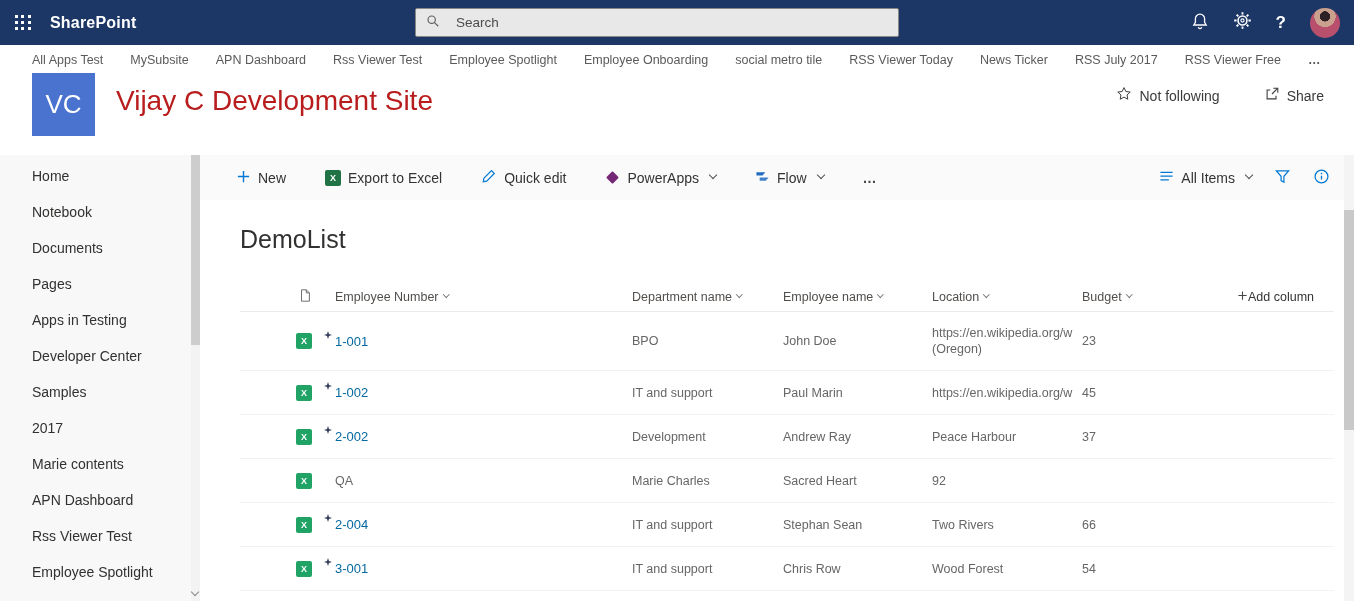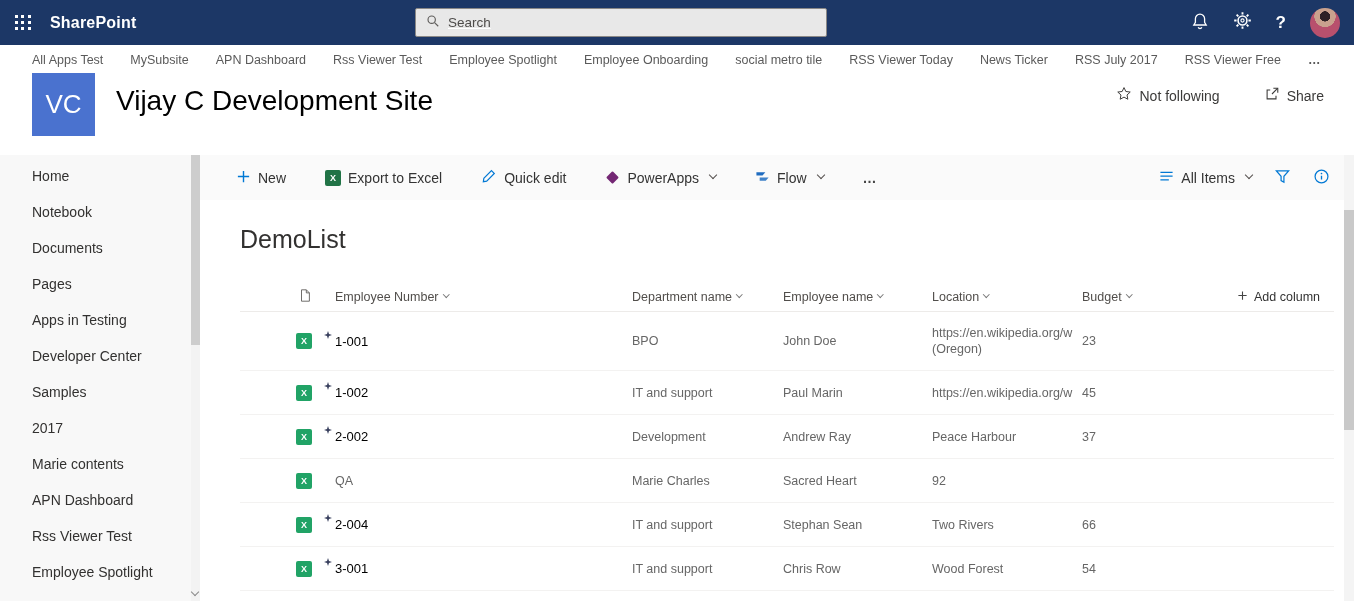--- a/index.html
+++ b/index.html
@@ -7,37 +7,37 @@
   body { font-family:"Liberation Sans", sans-serif; }
   .screen { position:relative; width:1354px; height:601px; overflow:hidden; background:#fff; color:#333; }
   [data-interactable="true"] { cursor:pointer; }
 
   
   .topbar { position:absolute; left:0; top:0; right:0; height:45px; background:var(--topbar-bg,#1c3766); display:flex; align-items:center; color:#fff; }
   .waffle { width:46px; height:45px; display:grid; place-items:center; }
   .waffle-grid { width:16px; height:16px; display:grid; grid-template-columns:repeat(3,1fr); gap:3px; }
   .waffle-grid span { width:3px; height:3px; background:#fff; }
   .brand { font-size:16px; font-weight:700; margin-left:4px; letter-spacing:.2px; }
-  .searchbox { position:absolute; left:415px; top:8px; width:412px; height:29px; background:#e8e8e8; border:1px solid #8a8886; border-radius:2px; display:flex; align-items:center; padding:0 10px; gap:8px;text-decoration:underline; }
+  .searchbox { position:absolute; left:415px; top:8px; width:484px; height:29px; background:#e8e8e8; border:1px solid #8a8886; border-radius:2px; display:flex; align-items:center; padding:0 10px; gap:16px; }
   .s-input { flex:1; border:none; outline:none; background:transparent; font-size:13.5px; color:#333; font-family:"Liberation Sans",sans-serif; }
   .s-input::placeholder { color:#4e4c4a; opacity:1; }
   .top-actions { margin-left:auto; display:flex; align-items:center; gap:24px; padding-right:14px; }
   .qmark { font-size:17px; font-weight:700; color:#fff; }
   .avatar { width:30px; height:30px; border-radius:50%; background:radial-gradient(circle at 50% 28%, #2e2126 0 19%, #c9a18e 20% 40%, #b8506d 41% 100%); }
 
   
   .navbar { position:absolute; left:0; top:45px; right:0; height:30px; background:#fff; display:flex; align-items:center; gap:27px; padding-left:32px; font-size:12.5px; color:#5a5a5a; }
   .nav-links { display:contents; }
   .nav-link { color:#5a5a5a; text-decoration:none; white-space:nowrap; }
   .nav-ellipsis { font-weight:700; letter-spacing:1px; color:#5a5a5a; }
 
   
   .siteheader { position:absolute; left:0; top:75px; right:0; height:80px; background:#fff; }
   .site-logo { position:absolute; left:32px; top:-2px; width:63px; height:63px; background:var(--logo-bg,#4a72cf); color:#fff; font-size:26px; display:grid; place-items:center; }
-  .site-title { position:absolute; left:116px; top:9px; font-size:28px; line-height:34px; font-weight:300; color:#000000; }
+  .site-title { position:absolute; left:116px; top:9px; font-size:28px; line-height:34px; font-weight:300; color:#b91c1c; }
   .header-actions { position:absolute; right:30px; top:11px; display:flex; align-items:center; gap:44px; font-size:14px; color:#3b3a39; }
   .h-btn { display:flex; align-items:center; gap:7px; }
 
   
   .sidebar { position:absolute; left:0; top:155px; width:200px; bottom:0; background:#f8f8f8; }
   .side-list { padding-top:3px; }
   .side-item { height:36px; line-height:36px; padding-left:32px; font-size:14px; color:#323130; white-space:nowrap; }
   .side-scroll { position:absolute; right:0; top:0; width:9px; bottom:0; background:#f3f3f3; }
   .side-thumb { position:absolute; left:0; top:0; width:100%; height:190px; background:#cdcdcd; }
   .side-down { position:absolute; bottom:6px; left:1px; width:6px; height:6px; border-right:1.4px solid #8a8a8a; border-bottom:1.4px solid #8a8a8a; transform:rotate(45deg); }
@@ -56,24 +56,24 @@
 
   .list-title { margin:24px 16px 0 40px; font-size:25px; line-height:30px; font-weight:400; color:#323130; }
 
   .table { margin:28px 0 0 40px; width:calc(100% - 50px); }
   .thead, .trow { display:grid; grid-template-columns:95px 297px 151px 149px 150px 155px 1fr; align-items:center; }
   .thead { height:30px; border-bottom:1px solid #edebe9; font-size:12.5px; color:#514e4b; }
   .head-cols { display:contents; }
   .hcell { display:flex; align-items:center; }
   .c-icon { display:flex; justify-content:flex-end; padding-right:23px; }
   .trow { min-height:44px; border-bottom:1px solid #f3f2f1; font-size:12.5px; color:#666; background:#fff; }
-  .num { color:#000000; font-size:13px; display:flex; align-items:center; }
+  .num { color:#0369a1; font-size:13px; display:flex; align-items:center; }
   .sparkle { position:relative; top:-7px; margin:0 3px 0 -11px; flex:none; }
   .loc { white-space:pre-line; line-height:16px; padding:13px 8px 13px 0; }
-  .addcol { display:flex; align-items:center; gap:6px; font-size:12.5px; color:#333; white-space:nowrap; }
+  .addcol { display:flex; align-items:center; font-size:12.5px; color:#333; white-space:nowrap; }
 
   .v-scroll { position:absolute; right:0; top:155px; width:10px; bottom:0; background:#f4f4f4; }
   .v-thumb { position:absolute; left:0; top:55px; width:100%; height:220px; background:#c9c9c9; }
 </style>
 </head>
 <body>
 
 <div class="screen" data-interactable="false">
 
   <header class="topbar" data-interactable="false">

